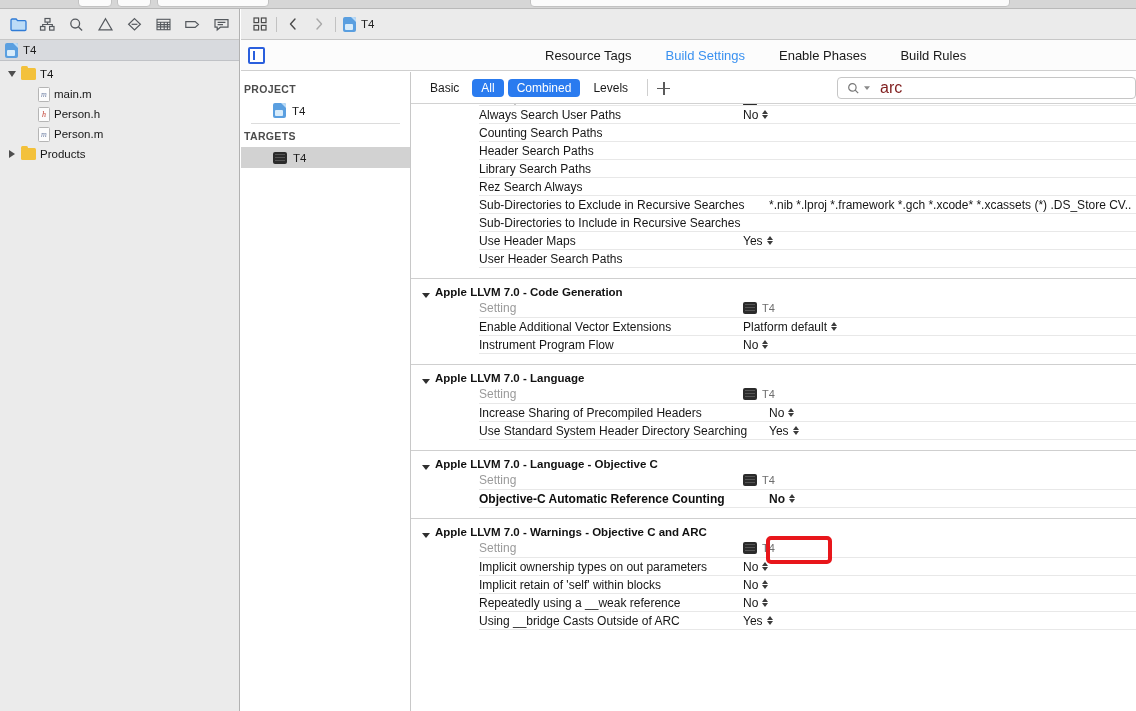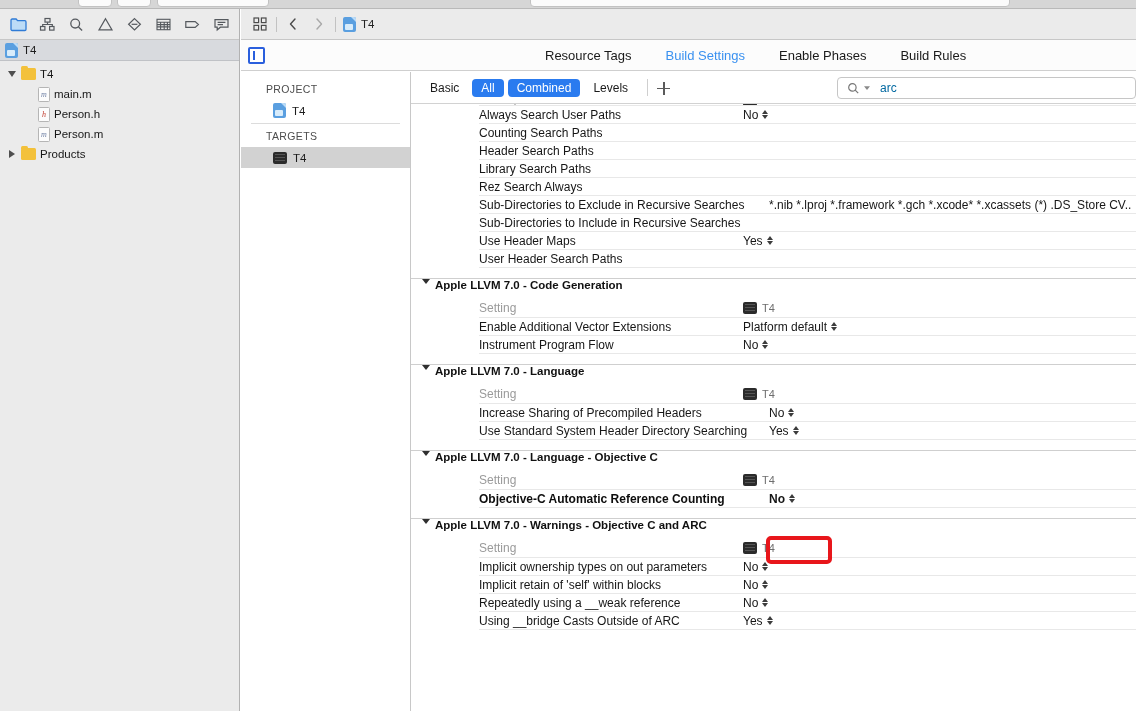--- a/index.html
+++ b/index.html
@@ -128,22 +128,22 @@
   .tab.active { color: #3a91f0; }
 
   
   .split { position: absolute; left: 0; top: 63px; width: 895px; height: 639px; display: flex; }
 
   .proj-list {
     width: 170px; height: 639px; background: #fff;
     border-right: 1px solid #c8c8c8; font-size: 11.5px; padding-top: 7px;
   }
   .pl-header {
-    font-size: 10.5px; font-weight: normal; color: #4c4c4c;
-    letter-spacing: .35px; padding: 4px 0 5px 25px;
+    font-size: 10.5px; font-weight: bold; color: #4c4c4c;
+    letter-spacing: .35px; padding: 4px 0 5px 3px;
   }
   .pl-sep { height: 1px; background: #dcdcdc; margin: 2px 10px 2px 10px; }
   .pl-row {
     height: 21px; display: flex; align-items: center; gap: 6px; padding-left: 32px;
     color: #1c1c1c;
   }
   .pl-row.selected { background: #d2d2d2; }
   .target-ico {
     width: 14px; height: 12px; background: #2b2b2b; border-radius: 2px; flex: none;
     position: relative;
@@ -174,21 +174,21 @@
     content: ""; position: absolute; background: #5a5a5a;
   }
   .plus:before { left: 8px; top: 3px; width: 1.5px; height: 13px; }
   .plus:after { left: 2px; top: 9px; width: 13px; height: 1.5px; }
 
   .searchbox {
     position: absolute; right: 0px; top: 5px; width: 299px; height: 22px;
     background: #fff; border: 1px solid #c6c6c6; border-radius: 4px;
     display: flex; align-items: center; padding-left: 9px; gap: 4px;
   }
-  .search-val { font-size: 12px; color: #0369a1; }
+  .search-val { font-size: 16px; color: #7f1d1d; }
 
   .settings-scroll { position: absolute; left: 0; top: 32px; right: 0; bottom: 0; overflow: hidden; }
 
   .setting-row {
     height: 18px; display: flex; align-items: center;
     border-bottom: 1px solid #e8e8e8;
     font-size: 12px; color: #161616;
     margin-left: 68px; margin-right: 0px;
   }
   .s-name { width: 264px; flex: none; white-space: nowrap; overflow: hidden; }
@@ -201,21 +201,21 @@
   .stepper i.up {
     border-left: 3.2px solid transparent; border-right: 3.2px solid transparent;
     border-bottom: 4px solid #3c3c3c; margin-bottom: 1.5px;
   }
   .stepper i.dn {
     border-left: 3.2px solid transparent; border-right: 3.2px solid transparent;
     border-top: 4px solid #3c3c3c;
   }
 
   .group-head {
-    height: 20px; display: flex; align-items: flex-start; gap: 5px;
+    height: 20px; display: flex; align-items: flex-end; gap: 5px;
     padding-left: 11px; font-size: 11.5px; font-weight: bold; color: #111;
     border-top: 1px solid #cfcfcf;
     margin-top: 10px;
   }
   .group-head .tri-g {
     width: 0; height: 0;
     border-left: 4px solid transparent; border-right: 4px solid transparent;
     border-top: 5.5px solid #2f2f2f;
   }
   .col-head {

